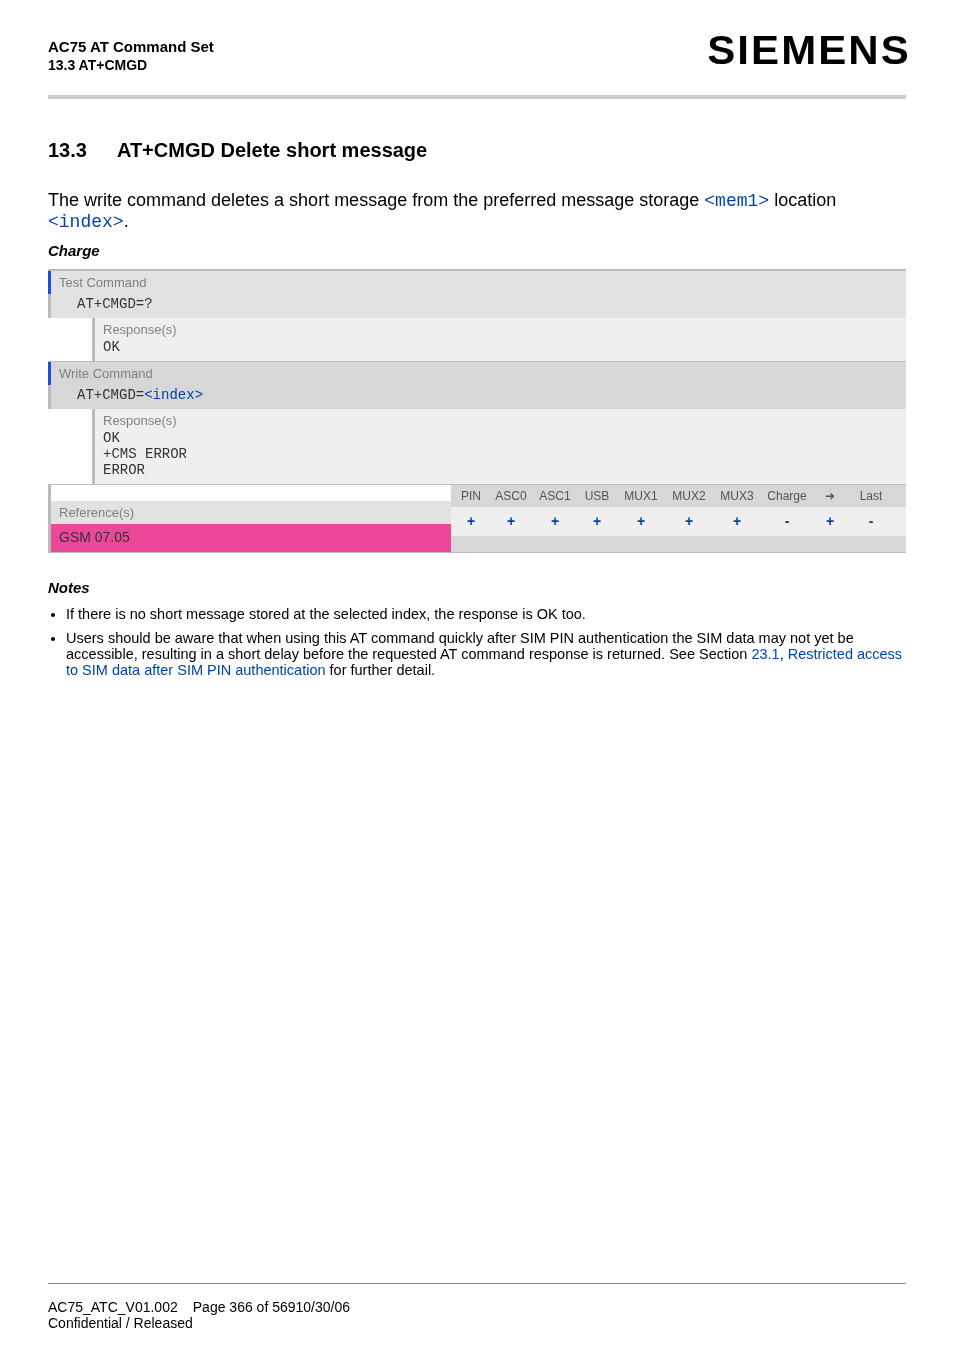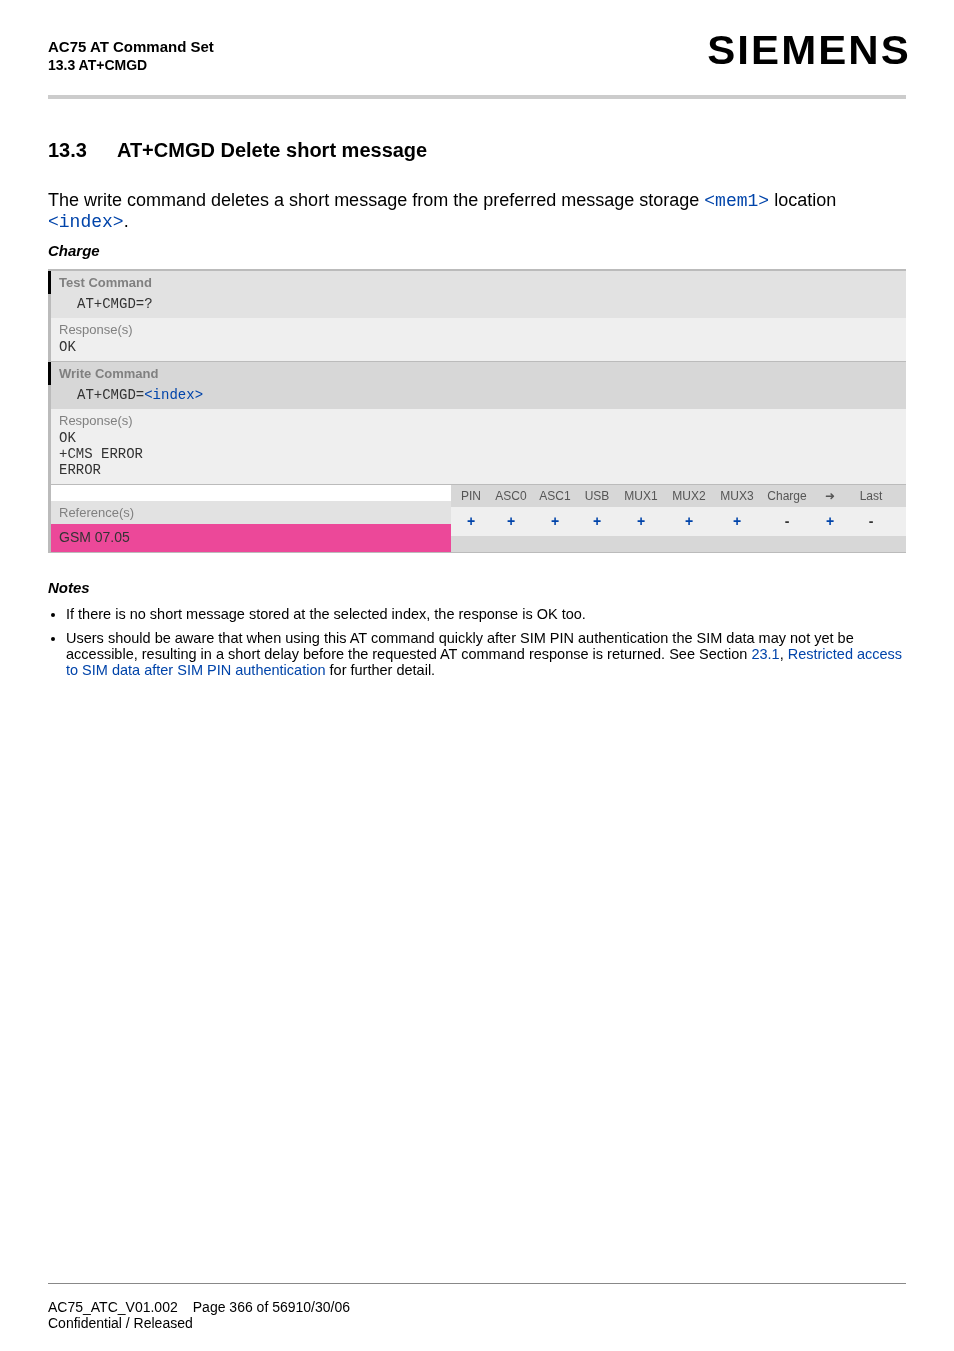--- a/index.html
+++ b/index.html
@@ -45,39 +45,39 @@
     border-top: 2px solid #bbbbbb;
   }
   .syntax-block .panel {
     border-bottom: 1px solid #bbbbbb;
   }
   .panel-head {
     background: #e2e2e2;
     color: #808080;
     font-size: 13px;
     padding: 4px 8px;
-    border-left: 3px solid #000000;
-    font-weight: bold;
+    border-left: 3px solid #1d4ed8;
   }
   .panel-head.darker { background: #d7d7d7; }
   .panel-cmd {
     background: #e2e2e2;
     font-family: "Courier New", monospace;
     font-size: 14px;
     padding: 2px 8px 6px 26px;
     color: #333;
     border-left: 3px solid #bbbbbb;
   }
   .panel-body {
     background: #efefef;
     font-family: "Courier New", monospace;
     font-size: 14px;
     padding: 4px 8px 6px 8px;
     color: #333;
     border-left: 3px solid #bbbbbb;
+    margin-left: 44px;
   }
   .panel-body .resp-label {
     font-family: Arial, Helvetica, sans-serif;
     font-size: 13px;
     color: #808080;
     margin-bottom: 2px;
   }
   .ref-panel {
     display: flex;
     border-left: 3px solid #bbbbbb;

